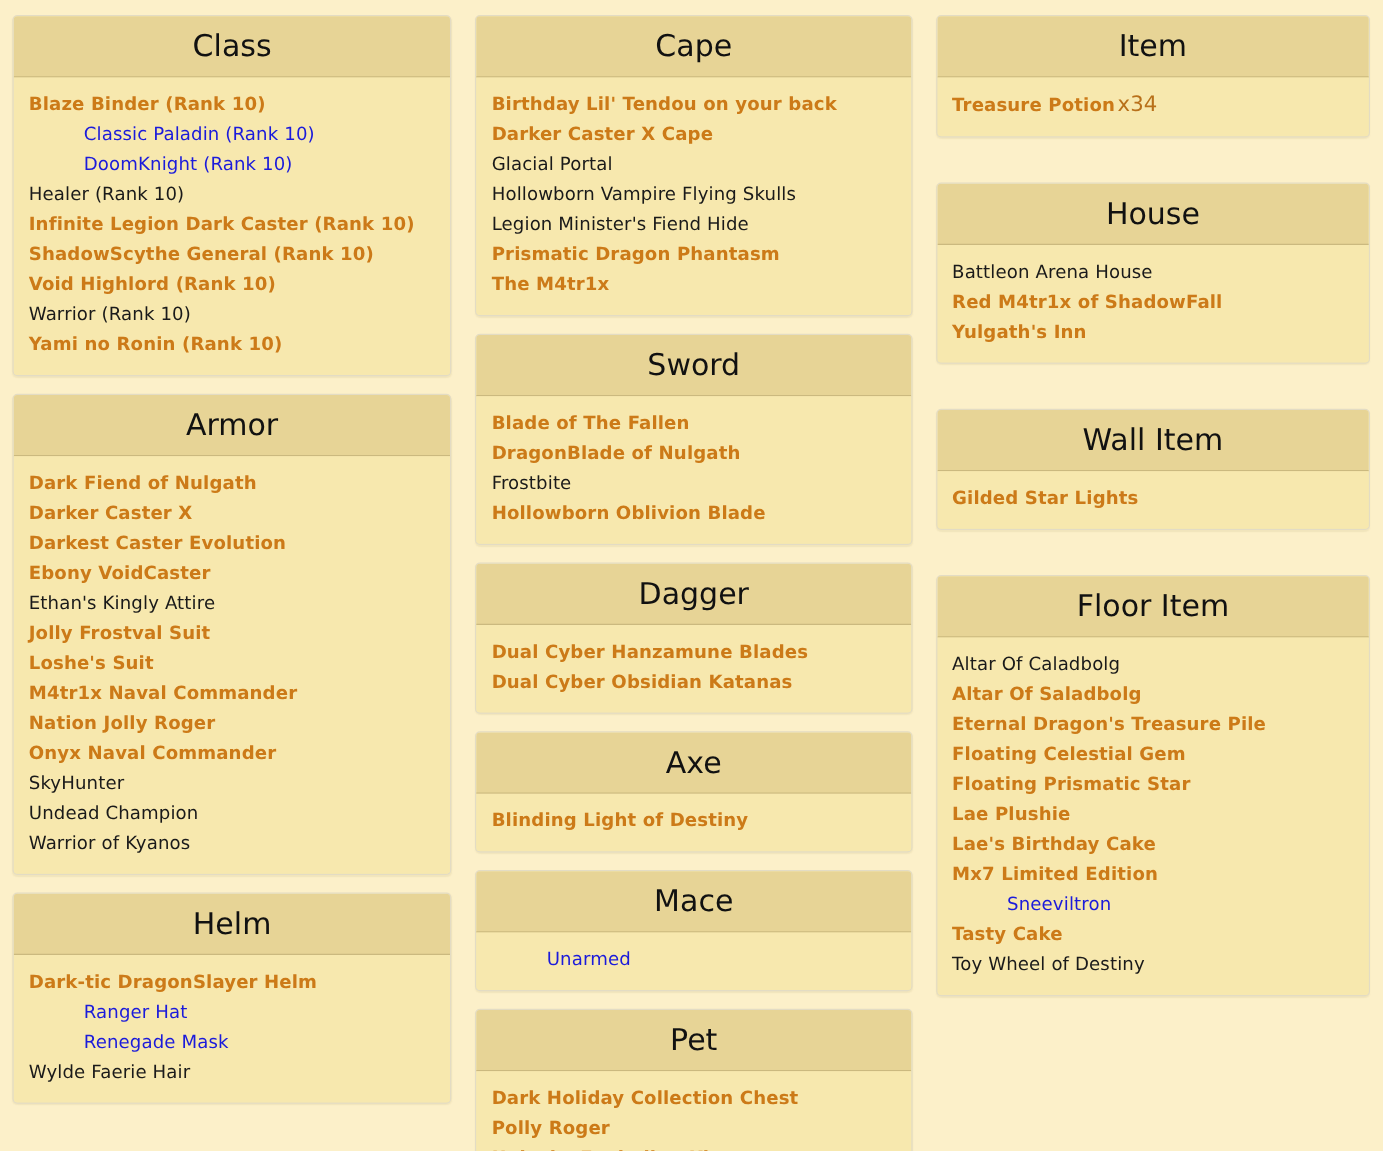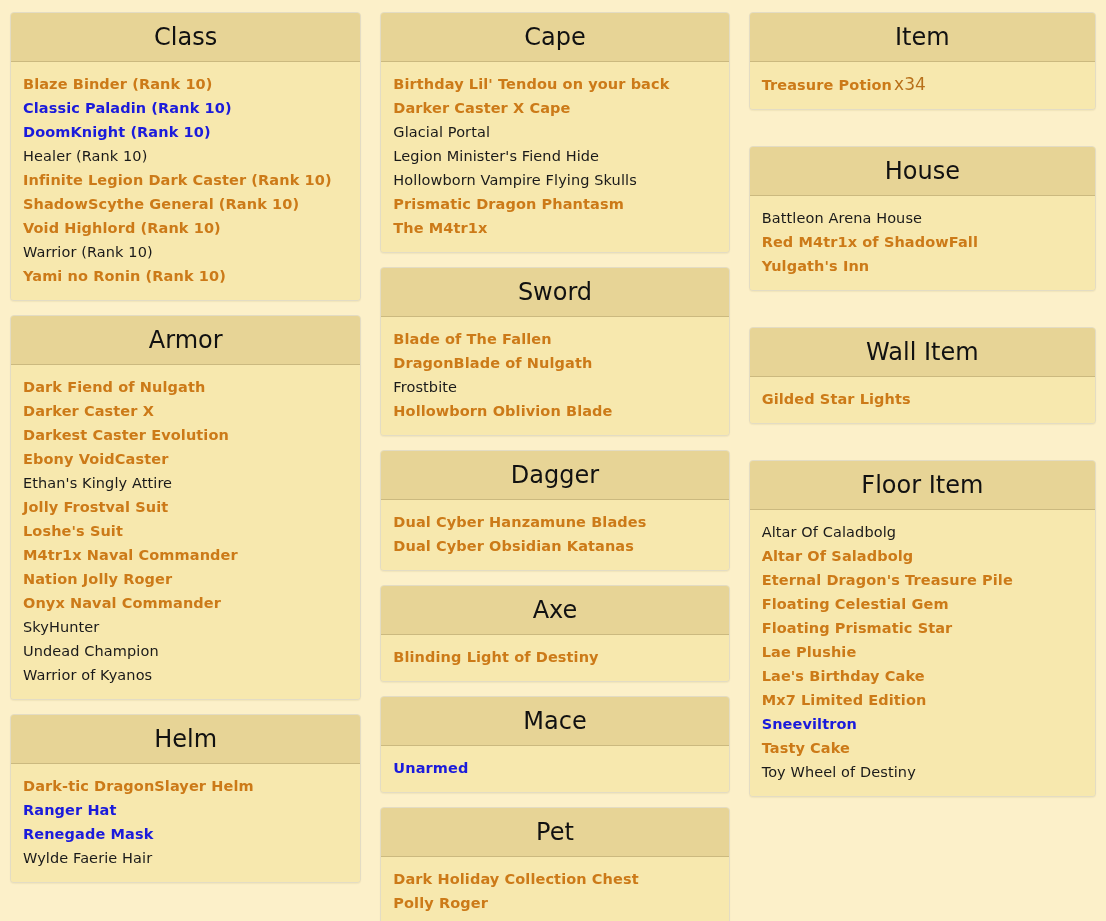--- a/index.html
+++ b/index.html
@@ -54,21 +54,21 @@
     padding: 10px 12px 12px 12px;
     background: #f7e8ae;
   }
   .entry {
     font-size: 14.5px;
     line-height: 24px;
     white-space: nowrap;
     letter-spacing: 0.1px;
   }
   .entry.rarity-common  { color: #1a1a1a; font-weight: normal; }
-  .entry.rarity-rare    { color: #1b1bdb; font-weight: bold; }
+  .entry.rarity-rare    { color: #1b1bdb; font-weight: normal; margin-left: 44px; }
   .entry.rarity-epic    { color: #cc7a18; font-weight: bold; }
   .qty {
     font-size: 17px;
     color: #b8701a;
     font-weight: normal;
     margin-left: 2px;
   }
 </style>
 </head>
 <body>
@@ -118,22 +118,22 @@
           </div>
         </div>
       </div>
       <div class="column col-1">
         <div class="panel">
           <div class="panel-header">Cape</div>
           <div class="panel-body">
             <div class="entry rarity-epic"><span>Birthday Lil' Tendou on your back</span></div>
             <div class="entry rarity-epic"><span>Darker Caster X Cape</span></div>
             <div class="entry rarity-common"><span>Glacial Portal</span></div>
+            <div class="entry rarity-common"><span>Hollowborn Vampire Flying Skulls</span></div>
             <div class="entry rarity-common"><span>Legion Minister's Fiend Hide</span></div>
-            <div class="entry rarity-common"><span>Hollowborn Vampire Flying Skulls</span></div>
             <div class="entry rarity-epic"><span>Prismatic Dragon Phantasm</span></div>
             <div class="entry rarity-epic"><span>The M4tr1x</span></div>
           </div>
         </div>
         <div class="panel">
           <div class="panel-header">Sword</div>
           <div class="panel-body">
             <div class="entry rarity-epic"><span>Blade of The Fallen</span></div>
             <div class="entry rarity-epic"><span>DragonBlade of Nulgath</span></div>
             <div class="entry rarity-common"><span>Frostbite</span></div>

